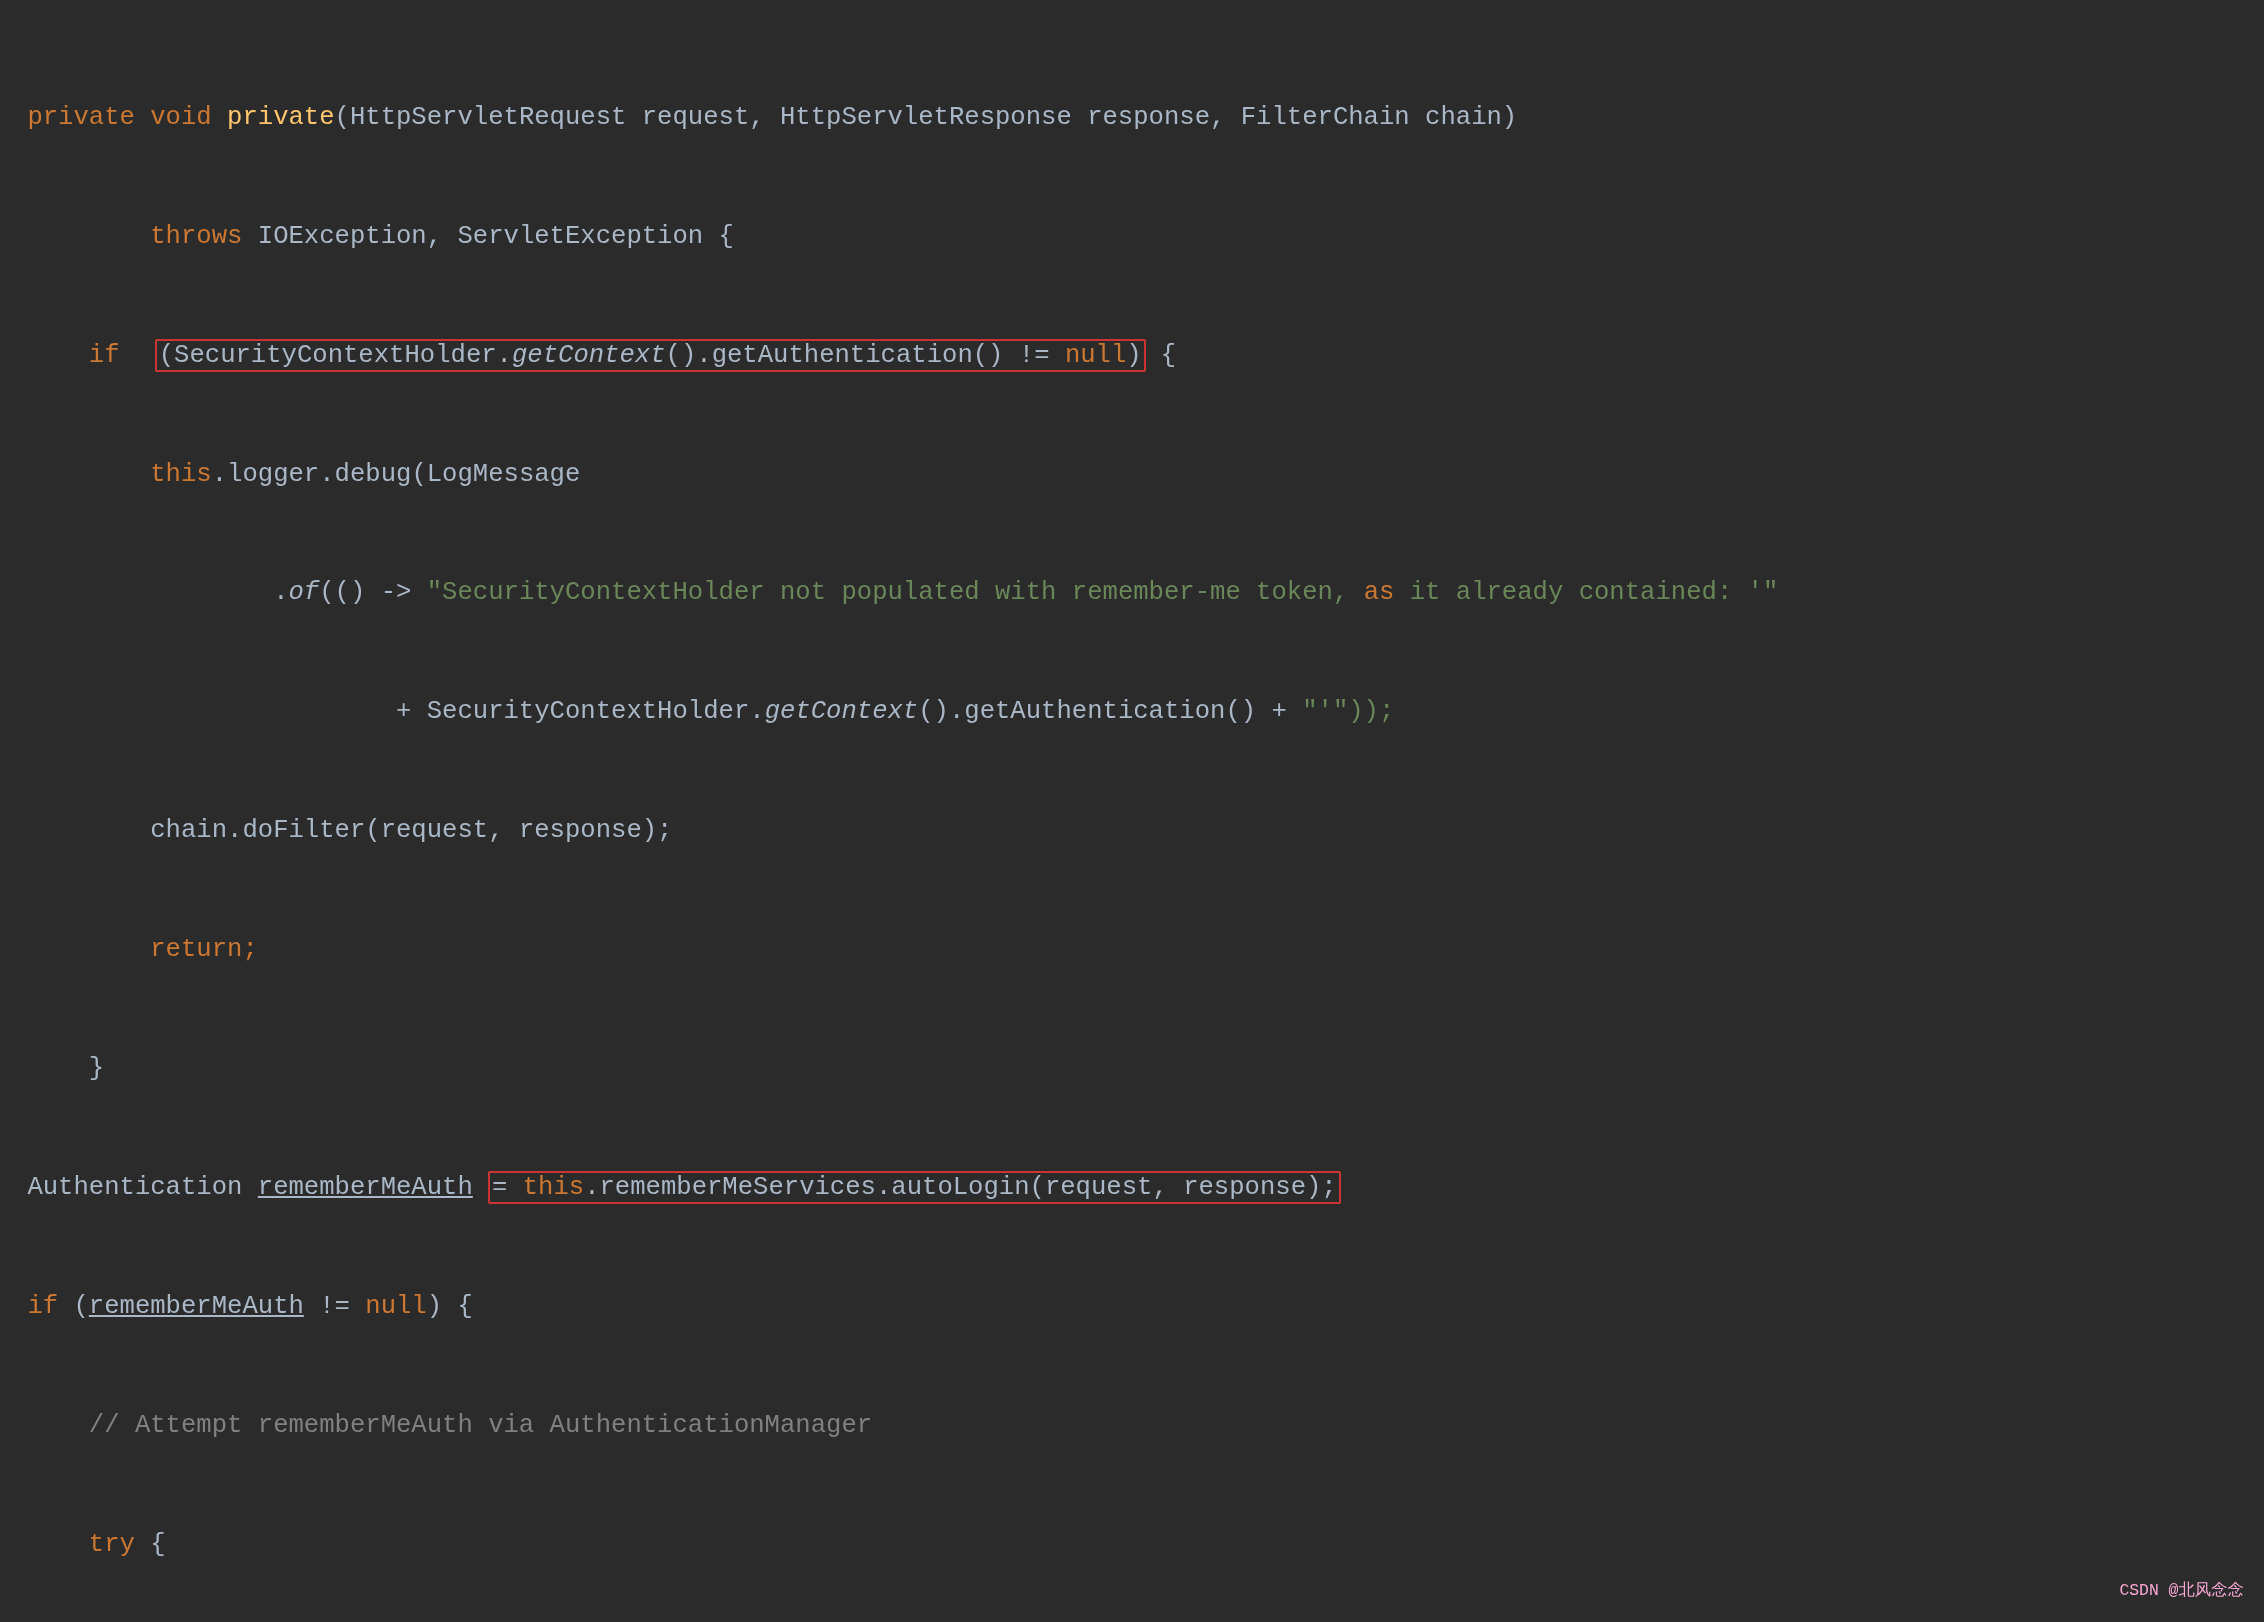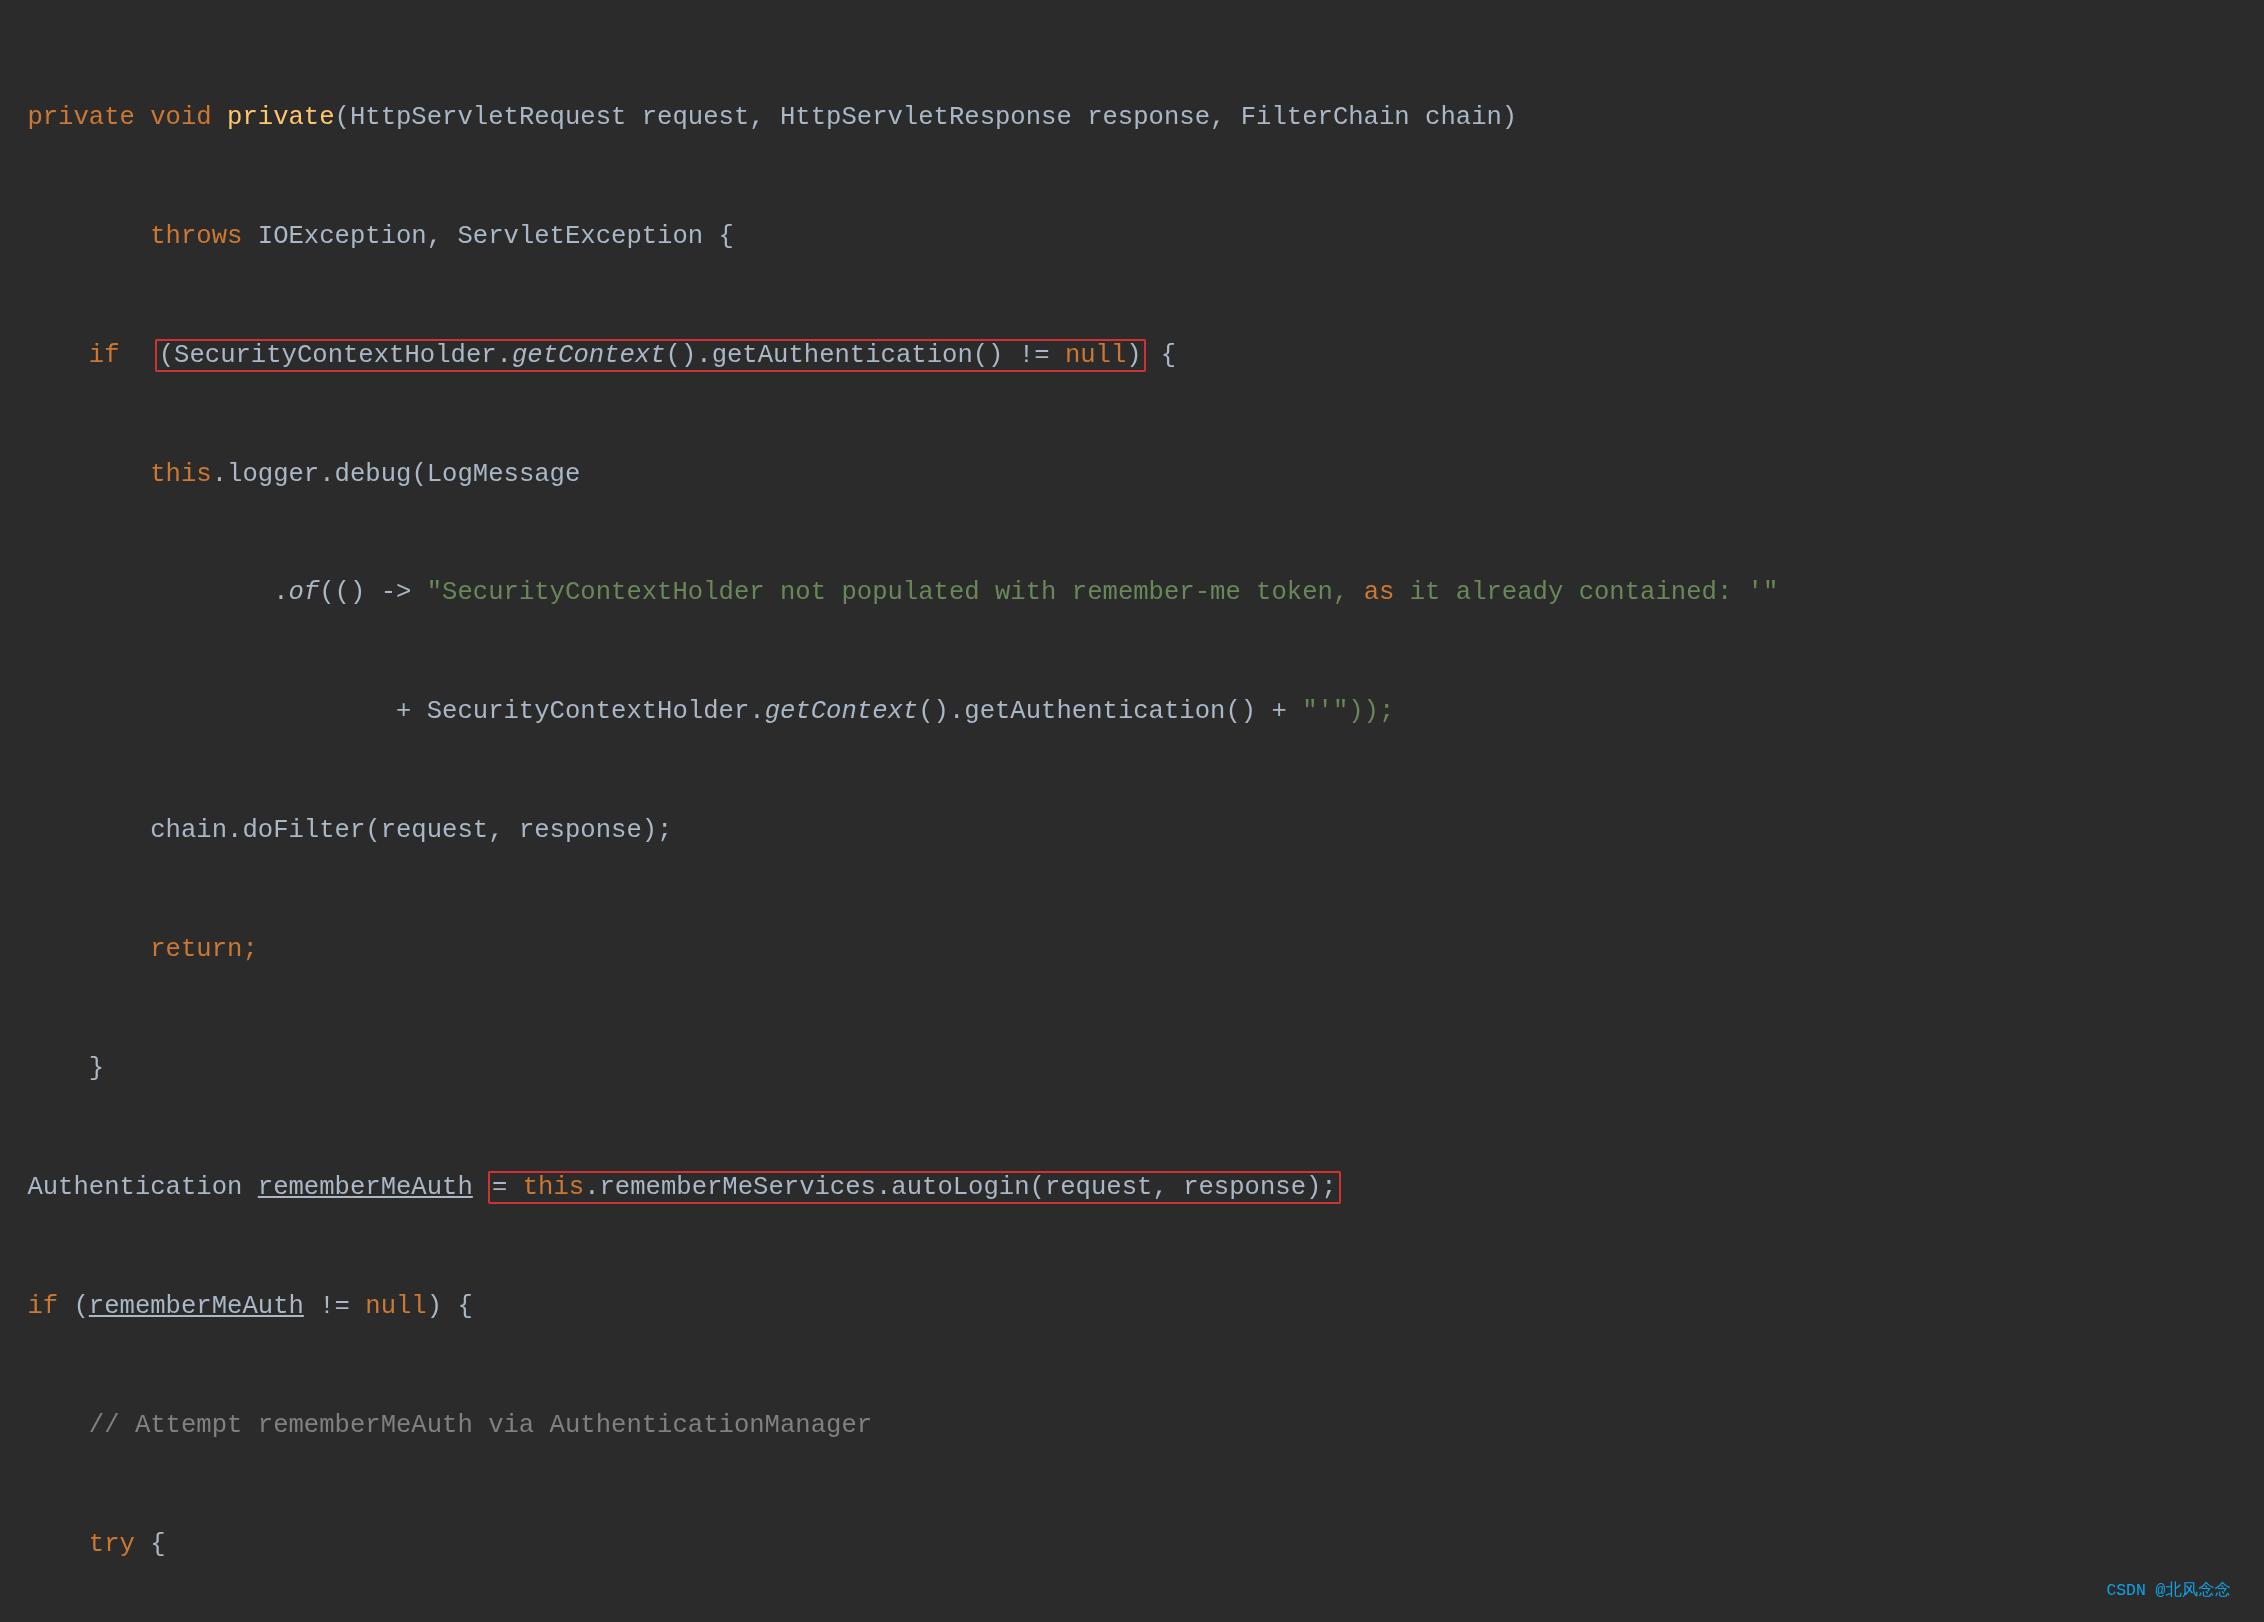--- a/index.html
+++ b/index.html
@@ -39,22 +39,22 @@
     .italic { font-style: italic; }
 
     .line {
       display: block;
       position: relative;
     }
 
     .watermark {
       position: fixed;
       bottom: 18.3px;
-      right: 33px;
-      color: #0ea5e9;
+      right: 20px;
+      color: #f9a8d4;
       font-size: 16.4px;
       font-family: Liberation Mono, monospace;
     }
   </style>
 </head>
 <body>
 
 <div class="code-block">
 
 <span class="line"><span class="private-kw">private</span> <span class="kw-void">void</span> <span style="color:#ffc66d;">private</span><span>(HttpServletRequest request, HttpServletResponse response, FilterChain chain)</span></span>

